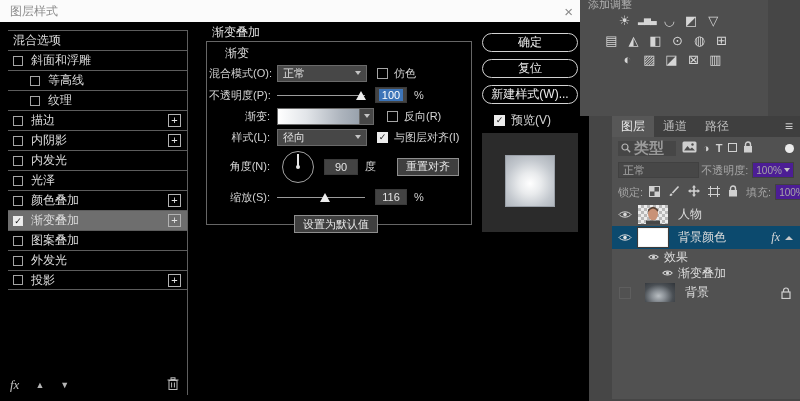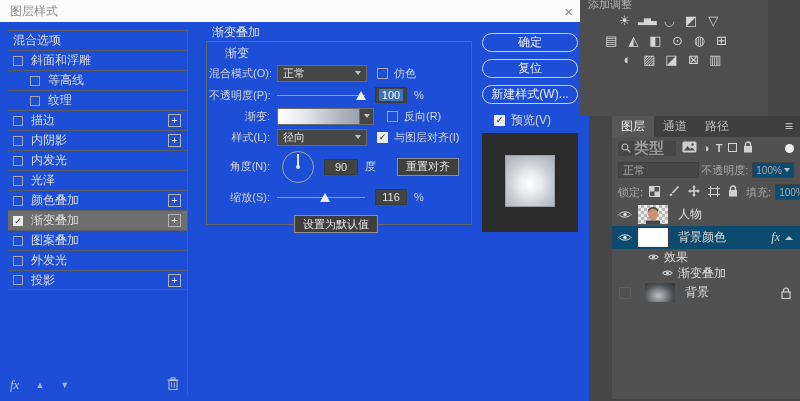--- a/index.html
+++ b/index.html
@@ -1,20 +1,20 @@
 <!DOCTYPE html>
 <html><head>
 <meta charset="utf-8">
 <style>
   * { margin:0; padding:0; box-sizing:border-box; }
   html,body { width:800px; height:401px; overflow:hidden; }
   body { position:relative; background:#464646; font-family:"Liberation Sans","DejaVu Sans",sans-serif; }
 
   
-  .dialog { position:absolute; left:0; top:0; width:589px; height:401px; background:#1d4ed8; }
+  .dialog { position:absolute; left:0; top:0; width:589px; height:401px; background:#000000; }
   .titlebar { height:22px; background:#fbfbfb; display:flex; align-items:center; }
   .titlebar .t { font-size:12px; color:#8d8d8d; margin-left:10px; flex:1; }
   .titlebar .x { color:#8a8a8a; font-size:15px; line-height:15px; margin-right:16px; cursor:default; }
   .dbody { position:absolute; top:22px; left:0; right:0; bottom:0; }
 
   
   .sidebar { position:absolute; left:8px; top:8px; width:180px; bottom:6px; border-right:1px solid #5e5e5e; }
   .sb-row { height:20px; display:flex; align-items:center; border-top:1px solid #5c5c5c; padding:0 6px 0 5px; }
   .sb-row.last { border-bottom:1px solid #5c5c5c; }
   .sb-row.sel { background:#6e6e6e; }
@@ -93,21 +93,21 @@
   .lfilter { height:22px; display:flex; align-items:center; padding:0 6px; gap:6px; }
   .searchbox { width:58px; height:15px; background:#464646; display:flex; align-items:center; gap:3px; padding:0 3px; flex:none; }
   .searchbox .st { font-size:15px; color:#9a9a9a;font-weight:bold; }
   .ficon { color:#d2d2d2; font-size:11px; line-height:13px; text-align:center; }
   .framebox { width:9px; height:9px; border:1.5px solid #d2d2d2; }
   .ftoggle { width:9px; height:9px; border-radius:50%; background:#ececec; margin-left:auto; }
   .lblend, .llock { height:22px; display:flex; align-items:center; padding:0 6px; }
   .bmode { width:84px; height:16px; background:#474747; border:1px solid #414141; color:#a6a6a6; font-size:11px;
            display:flex; align-items:center; padding:0 4px; }
   .dimlabel { font-size:11px; color:#a6a6a6; white-space:nowrap; }
-  .oval { width:43px; height:16px; background:#0c4a6e; border:1px solid #414141; color:#a6a6a6; font-size:10px;
+  .oval { width:43px; height:16px; background:#4c1d95; border:1px solid #414141; color:#a6a6a6; font-size:10px;
           display:flex; align-items:center; justify-content:space-between; padding:0 3px; margin-left:4px; }
   .lockicons { display:flex; align-items:center; gap:8px; margin:0 8px 0 6px; }
   .lrow { display:flex; align-items:center; }
   .lrow.mainrow { height:23px; }
   .lrow.sel { background:#0c4a6e; }
   .lrow.sub { height:16px; }
   .leye { width:26px; display:flex; justify-content:center; flex:none; }
   .lthumb { width:30px; height:19px; flex:none; margin-right:10px; }
   .lthumb.person { position:relative;
       background-image:linear-gradient(45deg,#b9b9b9 25%,transparent 25%,transparent 75%,#b9b9b9 75%),

